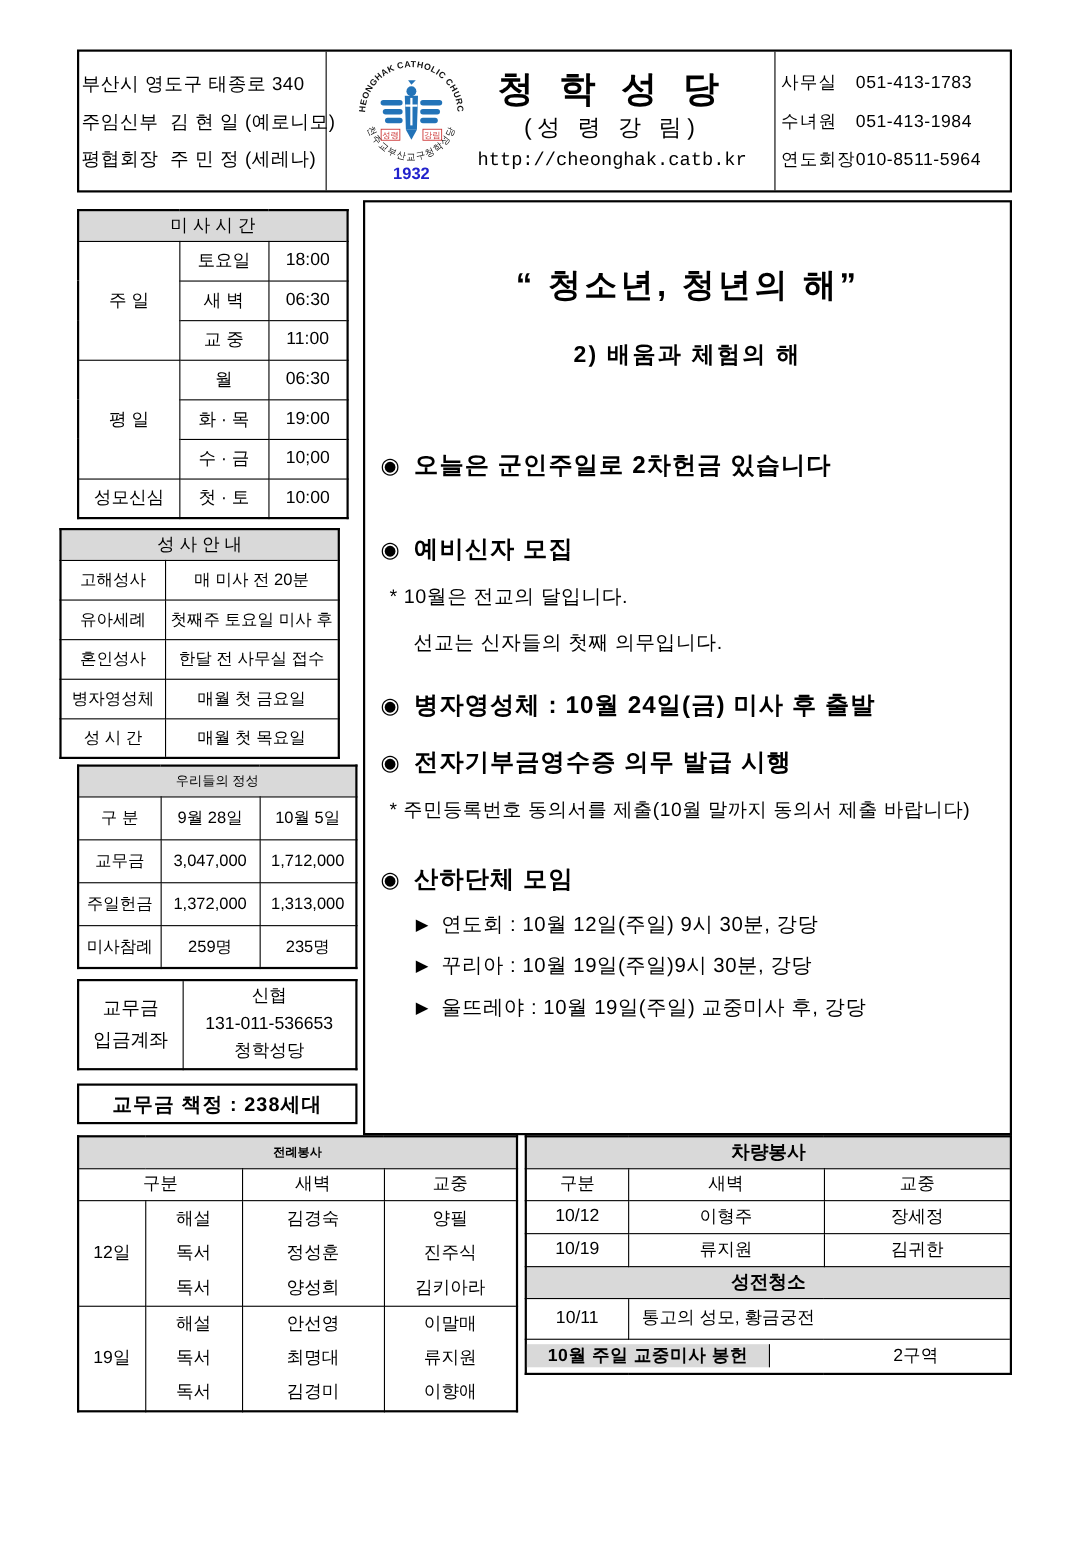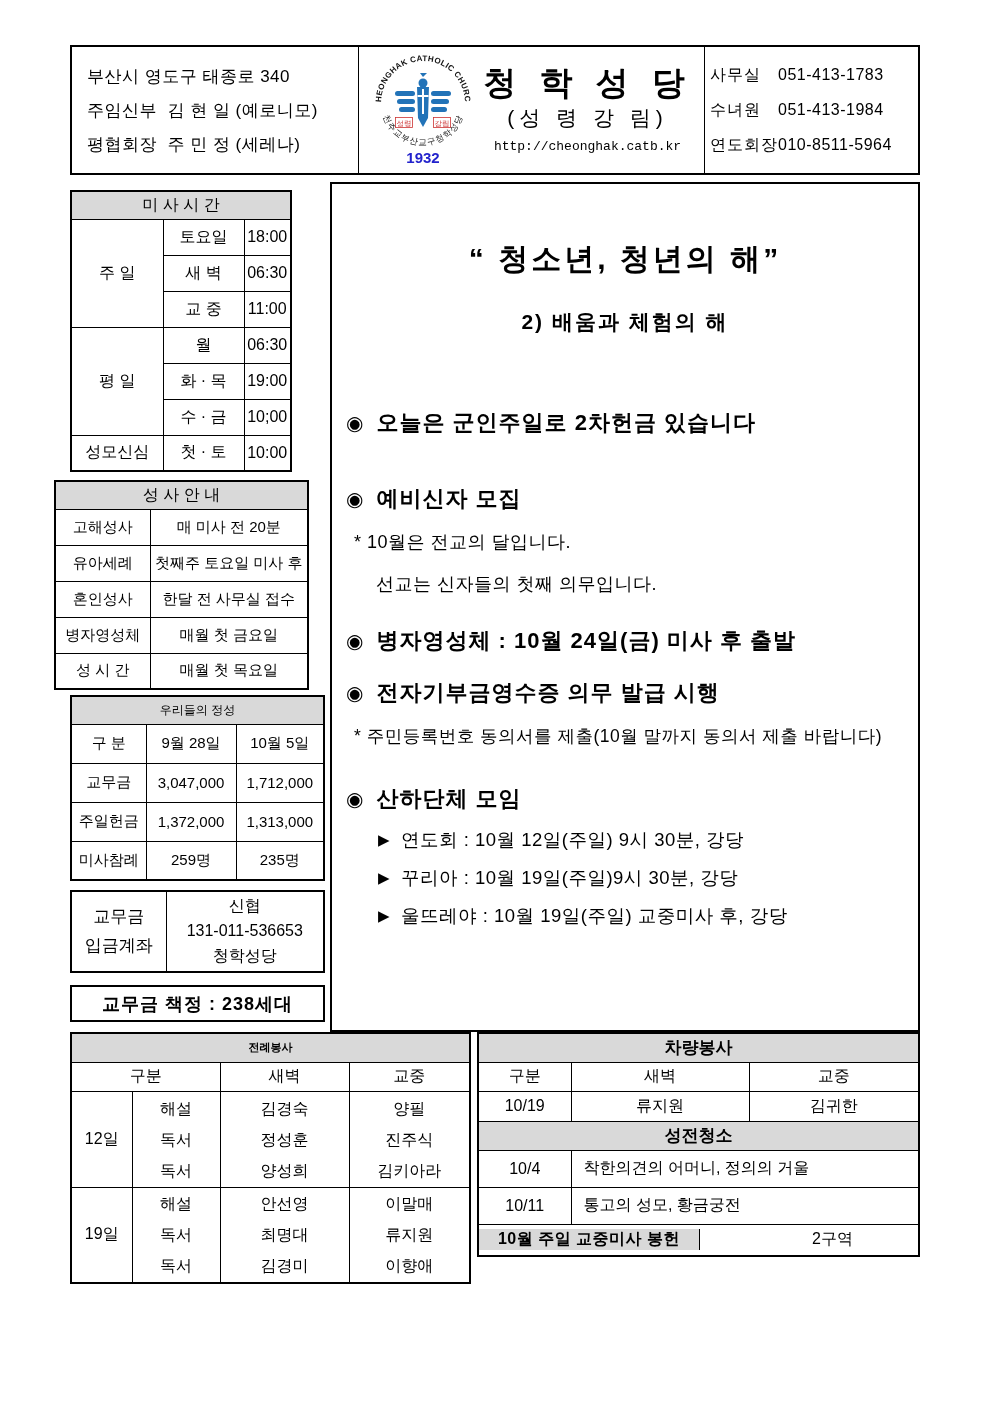--- a/index.html
+++ b/index.html
@@ -6,40 +6,40 @@
   html,body { margin:0; padding:0; background:#ffffff; }
   .page {
     position:relative; width:992px; height:1403px; background:#fff;
     font-family:"Liberation Sans","DejaVu Sans",sans-serif; color:#000;
     overflow:hidden;
   }
   .abs { position:absolute; }
 
   
   .header-box { left:70px; top:45px; width:850px; height:130px; border:2px solid #000; display:flex; }
-  .h-left { width:287px; border-right:1px solid #000; display:flex; flex-direction:column; justify-content:center; gap:11px; padding:6px 6px 6px 15px; font-size:17px; white-space:pre; letter-spacing:0.5px; }
+  .h-left { width:225px; border-right:1px solid #000; display:flex; flex-direction:column; justify-content:center; gap:11px; padding:6px 6px 6px 2px; font-size:17px; white-space:pre; letter-spacing:0.5px; }
   .h-center { flex:1; border-right:1px solid #000; display:flex; align-items:center; justify-content:center; gap:8px; padding:2px; }
   .h-titleblock { text-align:center; }
   .h-title { font-size:33px; font-weight:bold; letter-spacing:7px; line-height:1.05; white-space:pre; }
   .h-subtitle { font-size:21px; letter-spacing:5px; margin-top:3px; white-space:pre; }
-  .h-url { font-size:13px; margin-top:7px; font-family:"Liberation Mono","DejaVu Sans Mono",monospace; }
+  .h-url { font-size:17px; margin-top:7px; font-family:"Liberation Mono","DejaVu Sans Mono",monospace; }
   .h-right { width:213px; display:flex; flex-direction:column; justify-content:center; gap:14px; font-size:16px; padding:4px 2px 4px 5px; }
   .contact { display:flex; align-items:baseline; }
   .contact .lbl { width:68px; flex:none; letter-spacing:1px; }
   .contact .val { letter-spacing:0.5px; }
 
   
   table.tbl { position:absolute; border-collapse:collapse; table-layout:fixed; }
   table.tbl td { border:1px solid #000; text-align:center; vertical-align:middle; padding:0; }
   table.tbl { border:2px solid #000; }
   .gray { background:#d9d9d9; }
   .bold { font-weight:bold; }
 
   
-  #mass-times { left:70px; top:190px; width:222px; font-size:16px; }
+  #mass-times { left:70px; top:190px; width:247px; font-size:16px; }
   #mass-times tr.hd { height:28px; }
   #mass-times tr { height:36px; }
   #sacraments { left:54px; top:480px; width:255px; font-size:15px; }
   #sacraments tr.hd { height:28px; font-size:16px; }
   #sacraments tr { height:36px; }
   #offerings { left:70px; top:695px; width:255px; font-size:15px; }
   #offerings tr.hd { height:28px; font-size:12px; }
   #offerings tr { height:39px; }
   #account { left:70px; top:890px; width:255px; font-size:16px; }
   #account tr { height:81px; }
@@ -393,31 +393,32 @@
     <tbody>
         <tr class="t">
           <td colspan="3" class="gray bold">차량봉사</td>
         </tr>
     <tr class="h">
       <td>구분</td>
       <td>새벽</td>
       <td>교중</td>
     </tr>
     <tr class="d">
+      <td>10/12</td>
+      <td>이형주</td>
+      <td>장세정</td>
+    </tr>
+    <tr class="d">
       <td>10/19</td>
       <td>류지원</td>
       <td>김귀한</td>
     </tr>
     <tr class="t">
           <td colspan="3" class="gray bold">성전청소</td>
         </tr>
-    <tr class="c">
-      <td>10/4</td>
-      <td colspan="2" class="left">착한의견의 어머니, 정의의 거울</td>
-    </tr>
     <tr class="c">
       <td>10/11</td>
       <td colspan="2" class="left">통고의 성모, 황금궁전</td>
     </tr>
     <tr class="f">
       <td colspan="3" style="padding:0;">
         <div class="footer-flex">
           <div class="footer-label">10월 주일 교중미사 봉헌</div>
           <div class="footer-value">2구역</div>
         </div>

